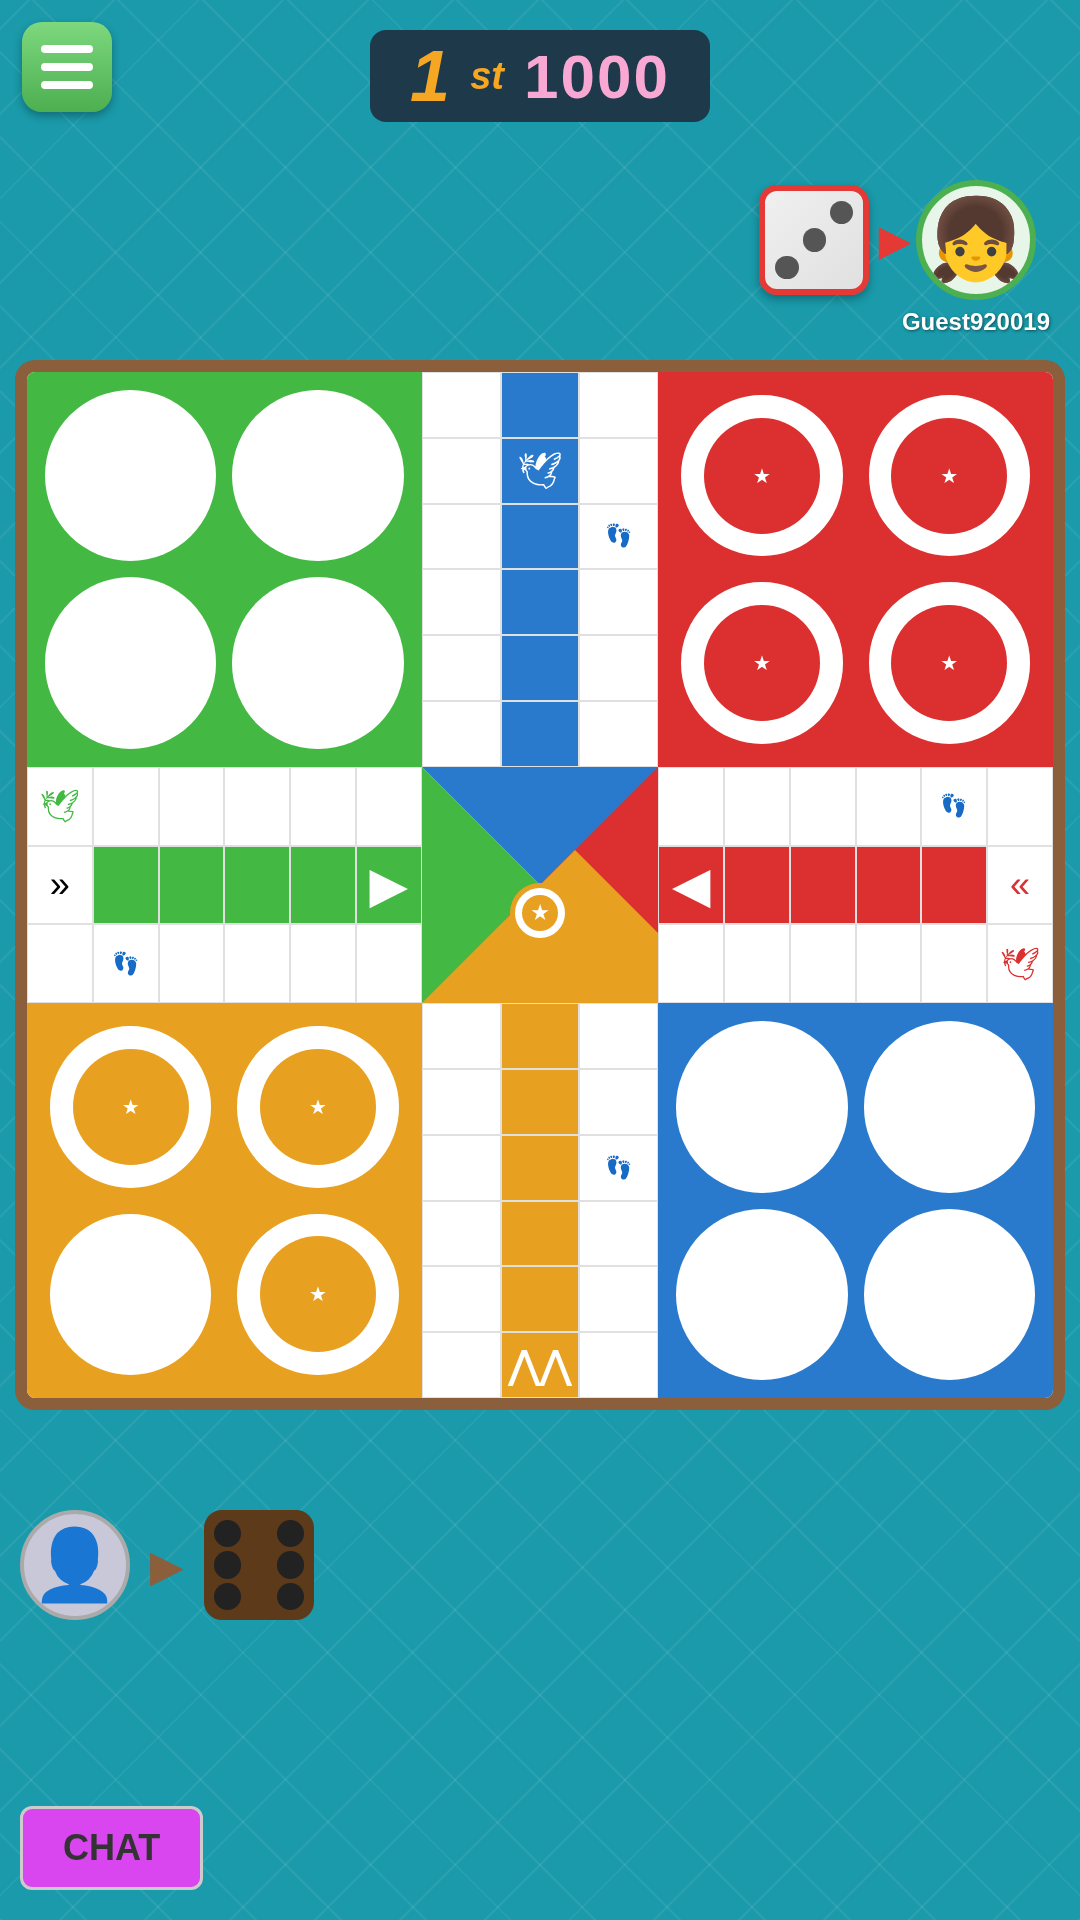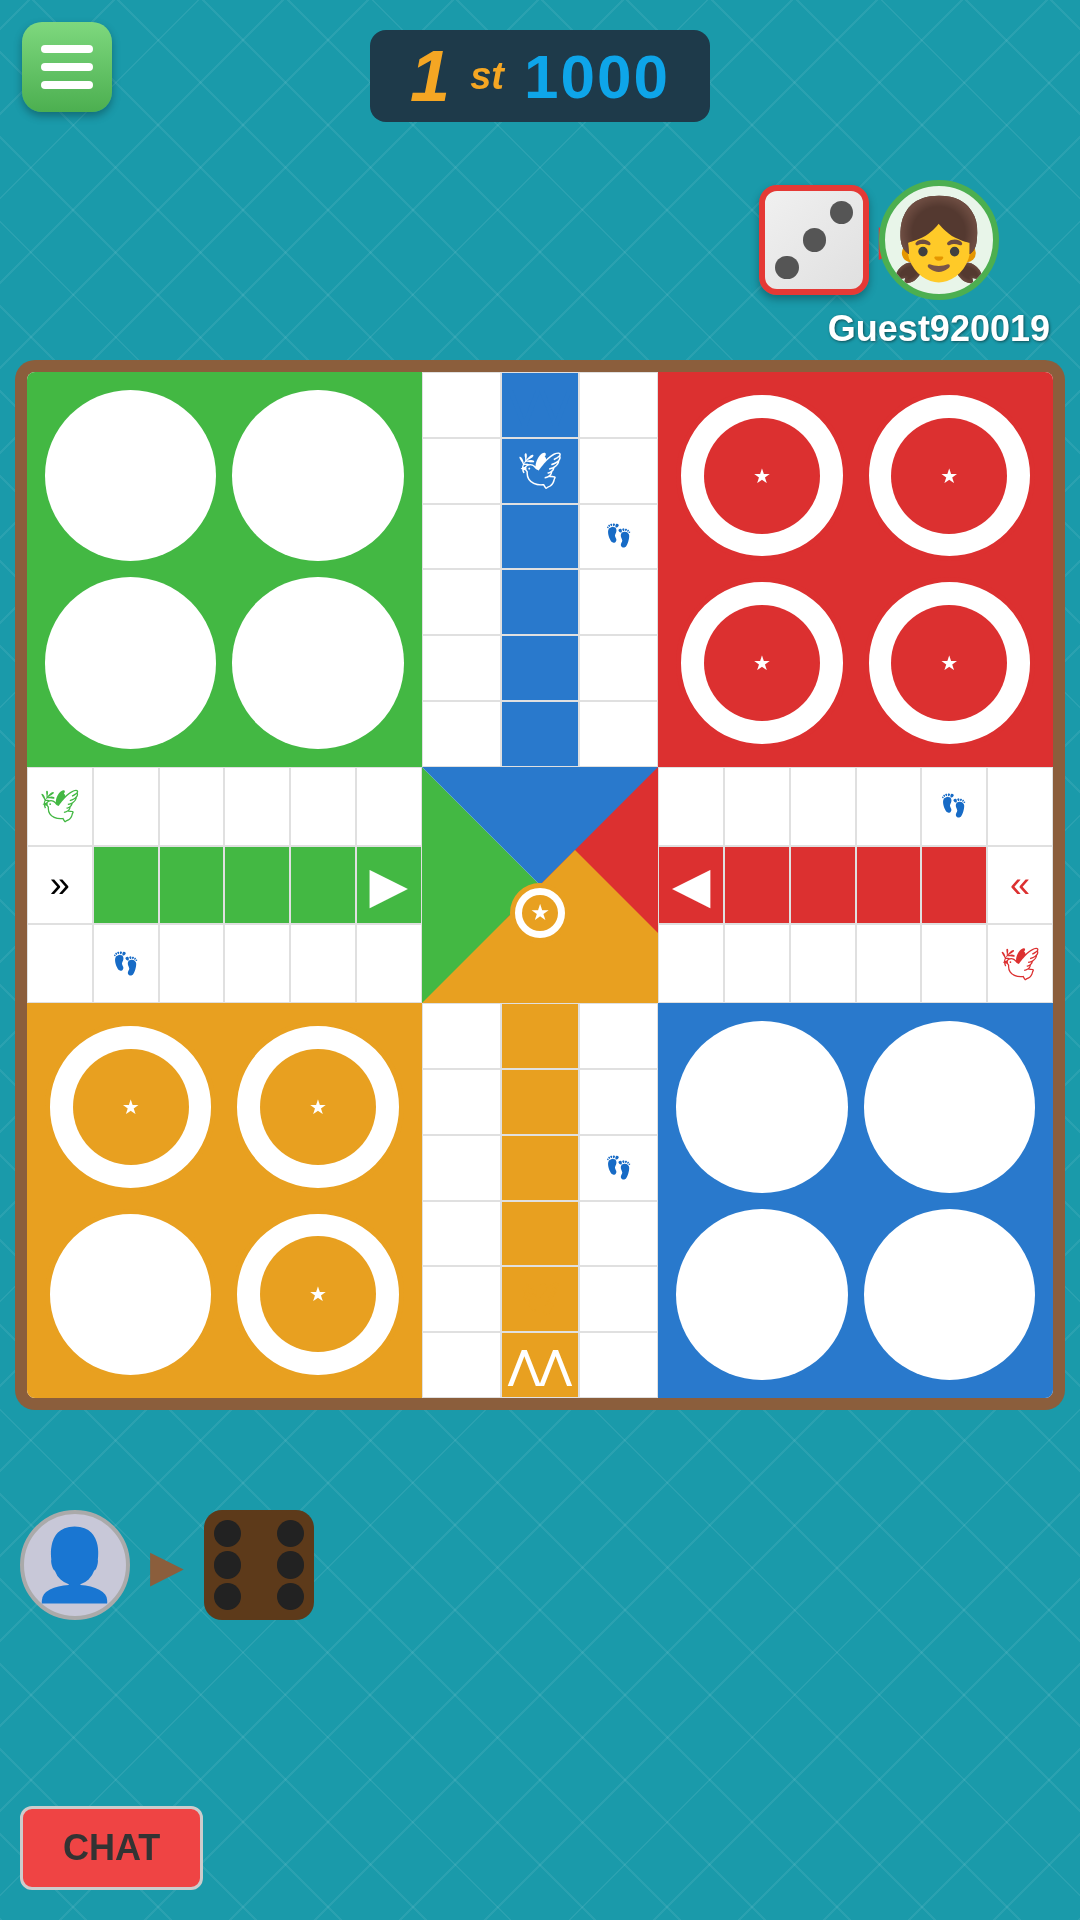--- a/index.html
+++ b/index.html
@@ -47,21 +47,21 @@
     .rank-suffix {
       font-size: 38px;
       font-weight: 900;
       color: #f5a623;
       vertical-align: super;
       font-style: italic;
     }
     .score-value {
       font-size: 62px;
       font-weight: 900;
-      color: #0ea5e9;
+      color: #f9a8d4;
       letter-spacing: 2px;
     }
 
     
     .menu-btn {
       position: absolute;
       top: 22px;
       left: 22px;
       width: 90px;
       height: 90px;
@@ -101,21 +101,21 @@
       background: #e8f5e9;
       display: flex;
       align-items: center;
       justify-content: center;
     }
     .avatar-face {
       font-size: 80px;
     }
     .player-name {
       color: white;
-      font-size: 36px;
+      font-size: 24px;
       font-weight: bold;
       text-shadow: 1px 1px 3px rgba(0,0,0,0.5);
     }
 
     
     .dice-container {
       position: absolute;
       top: 185px;
       right: 170px;
       display: flex;
@@ -195,21 +195,21 @@
       width: 100%;
       height: 100%;
     }
     .dice-brown-dot.empty { background: transparent; }
 
     
     .chat-btn {
       position: absolute;
       bottom: 30px;
       left: 20px;
-      background: #ef4444;
+      background: #d946ef;
       border: 3px solid #ccc;
       border-radius: 12px;
       padding: 18px 40px;
       font-size: 36px;
       font-weight: bold;
       color: #333;
       cursor: pointer;
     }
 
     

